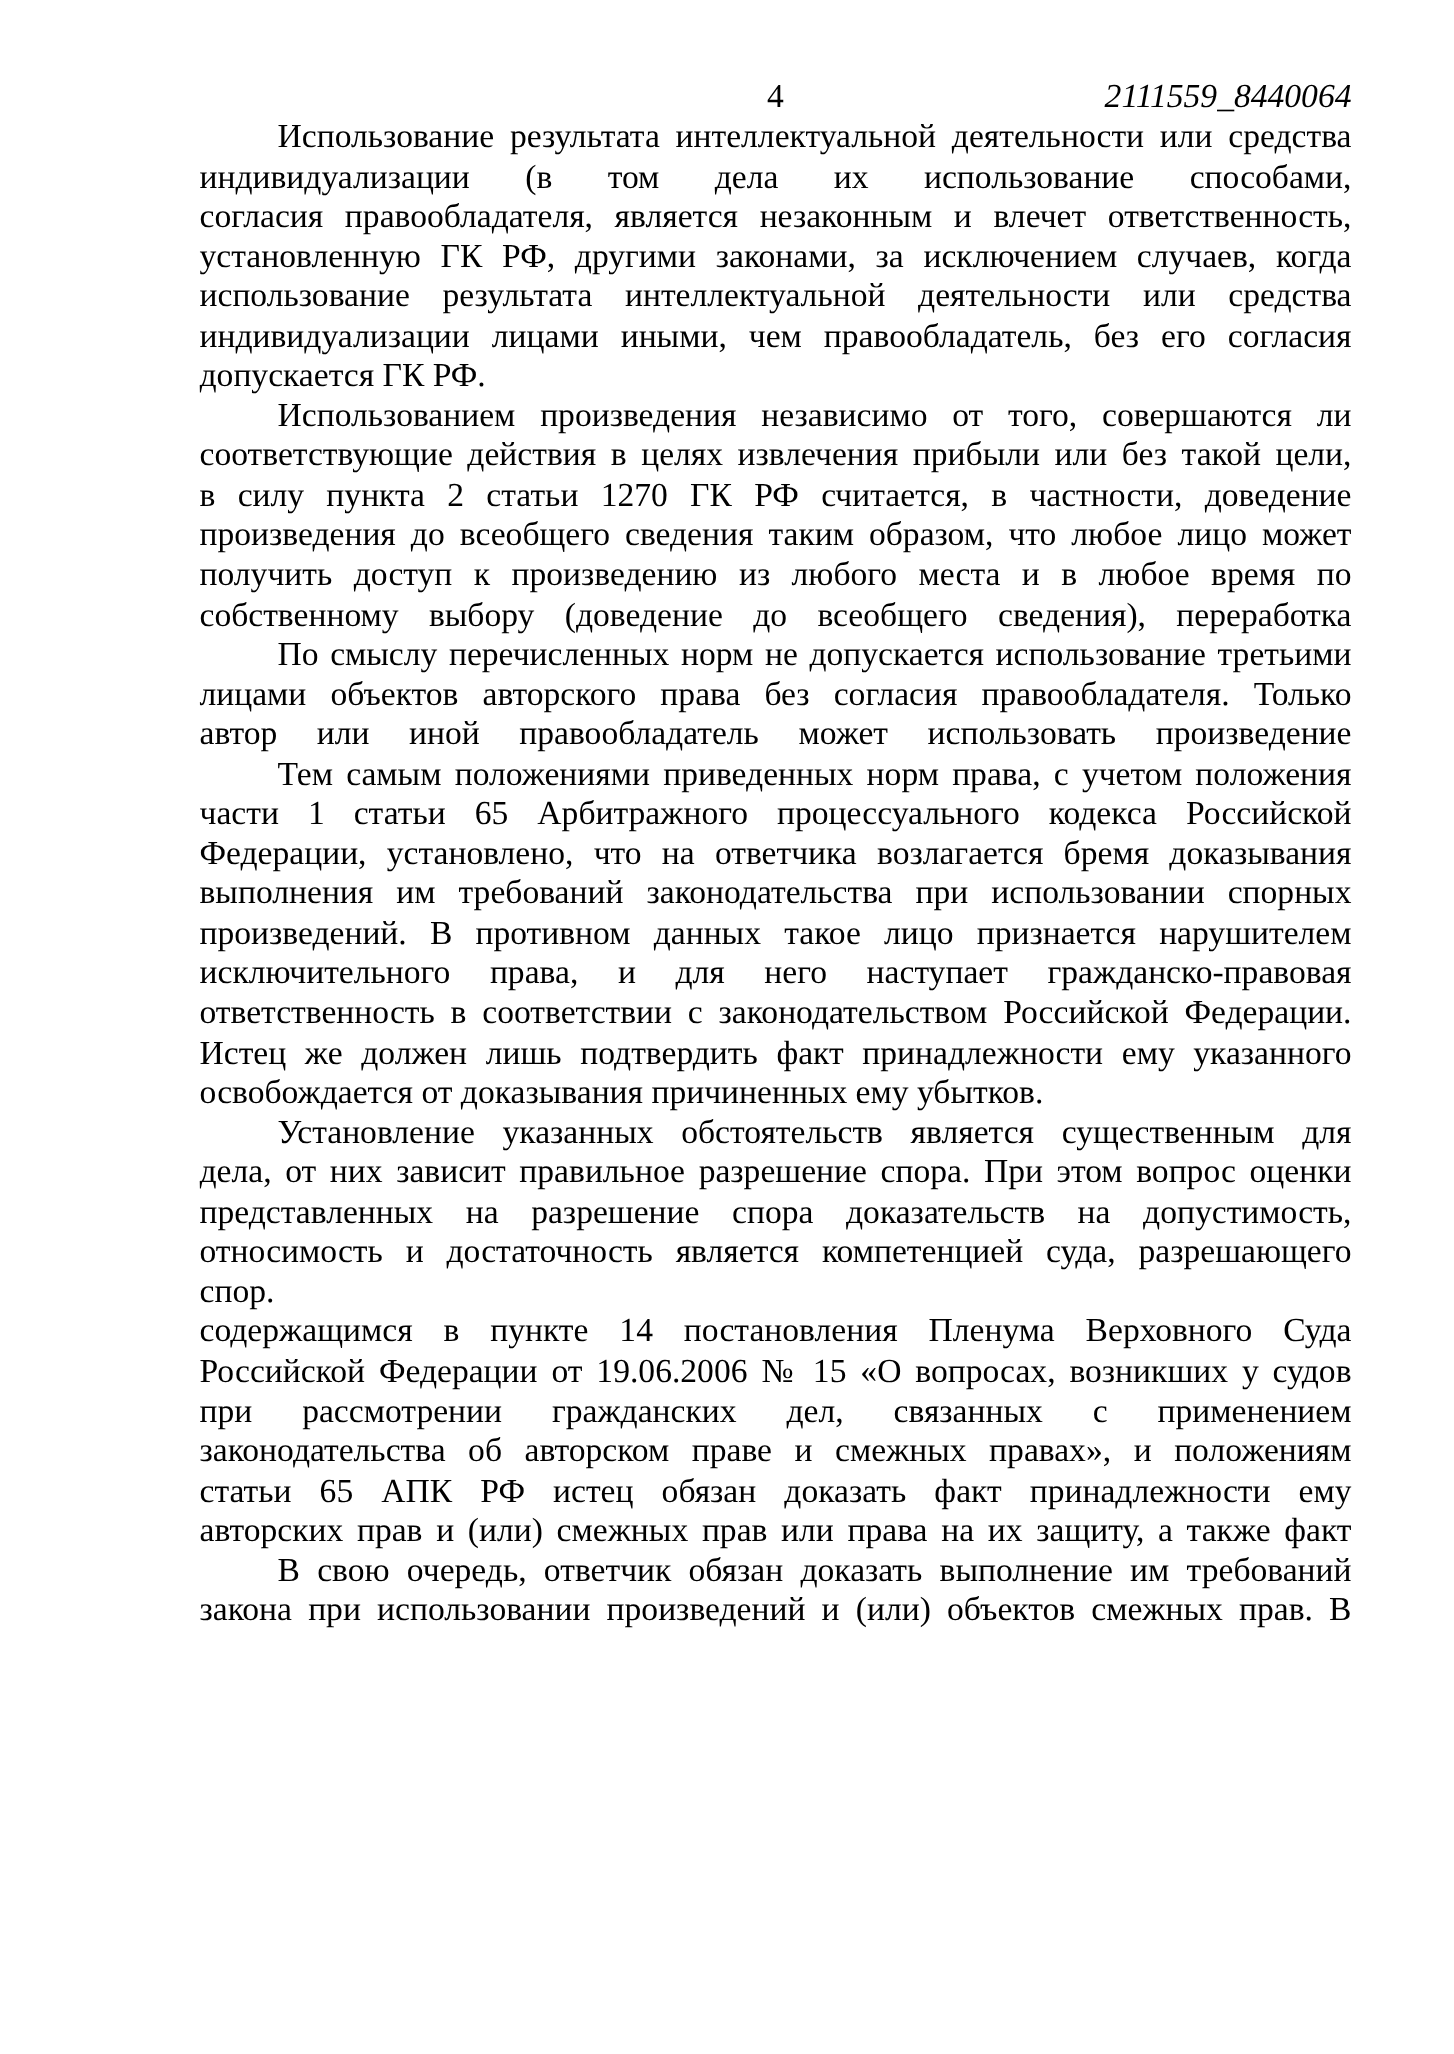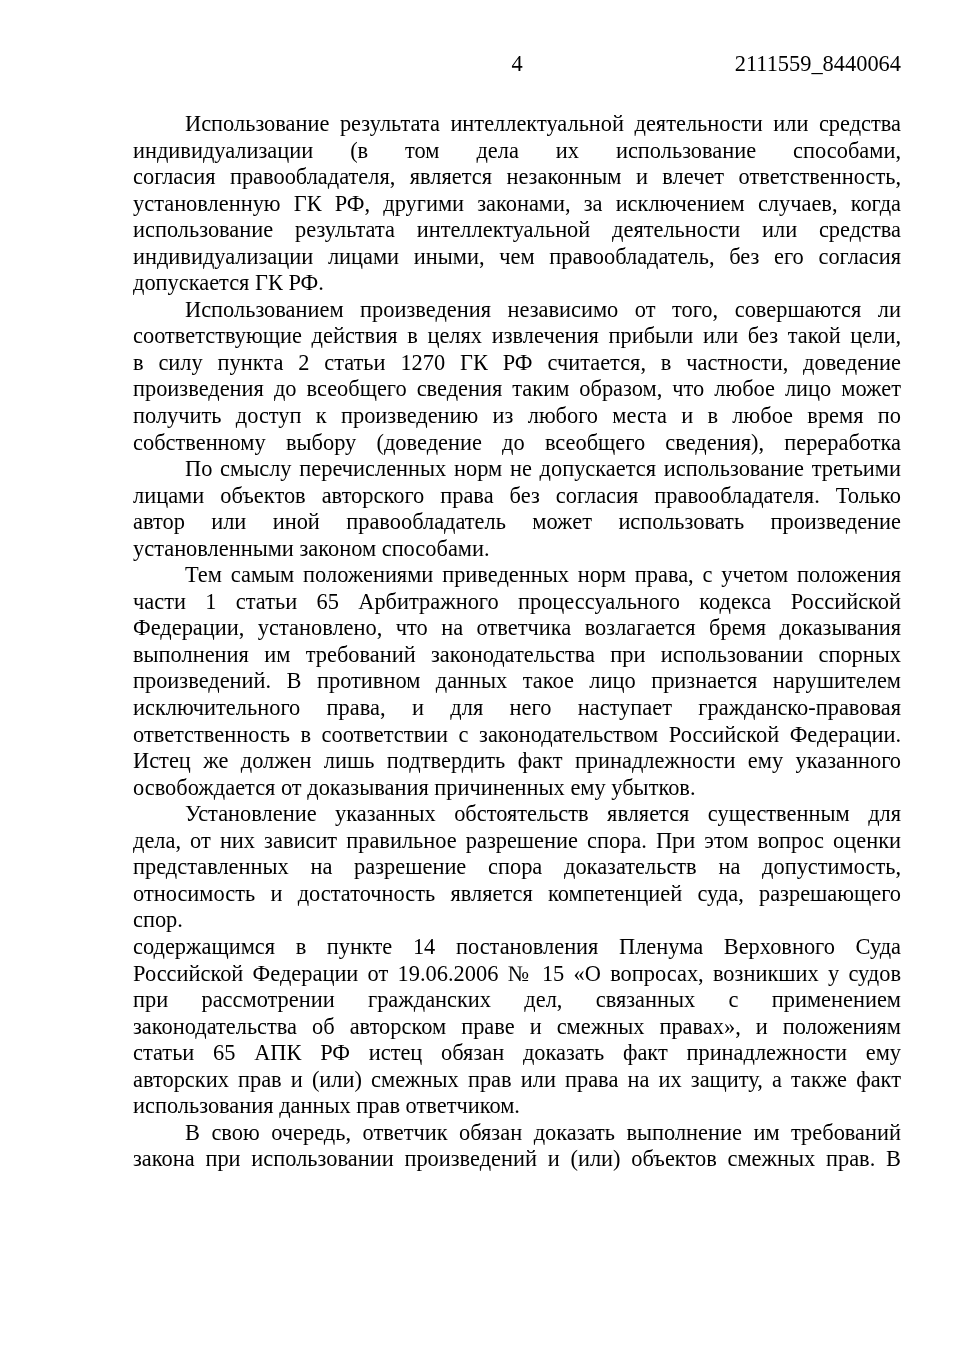--- a/index.html
+++ b/index.html
@@ -32,23 +32,23 @@
     left: 0;
     top: 0;
     width: 100%;
     text-align: center;
   }
   .document-id {
     position: absolute;
     right: 0;
     top: 0;
     text-align: right;
+    font-style: italic;
   }
   .doc-body {
-    margin-top: 33px;
     font-size: 22.4px;
     line-height: 26.55px;
   }
   .para {
     margin: 0;
     padding: 0;
   }
   .line {
     text-align: justify;
     text-align-last: justify;
@@ -86,21 +86,20 @@
         <div class="line">соответствующие действия в целях извлечения прибыли или без такой цели,</div>
         <div class="line">в силу пункта 2 статьи 1270 ГК РФ считается, в частности, доведение</div>
         <div class="line">произведения до всеобщего сведения таким образом, что любое лицо может</div>
         <div class="line">получить доступ к произведению из любого места и в любое время по</div>
         <div class="line">собственному выбору (доведение до всеобщего сведения), переработка</div>
       </div>
       <div class="para">
         <div class="line first">По смыслу перечисленных норм не допускается использование третьими</div>
         <div class="line">лицами объектов авторского права без согласия правообладателя. Только</div>
         <div class="line">автор или иной правообладатель может использовать произведение</div>
-        <div class="line last">установленными законом способами.</div>
       </div>
       <div class="para">
         <div class="line first">Тем самым положениями приведенных норм права, с учетом положения</div>
         <div class="line">части 1 статьи 65 Арбитражного процессуального кодекса Российской</div>
         <div class="line">Федерации, установлено, что на ответчика возлагается бремя доказывания</div>
         <div class="line">выполнения им требований законодательства при использовании спорных</div>
         <div class="line">произведений. В противном данных такое лицо признается нарушителем</div>
         <div class="line">исключительного права, и для него наступает гражданско-правовая</div>
         <div class="line">ответственность в соответствии с законодательством Российской Федерации.</div>
         <div class="line">Истец же должен лишь подтвердить факт принадлежности ему указанного</div>
@@ -113,20 +112,19 @@
         <div class="line">относимость и достаточность является компетенцией суда, разрешающего</div>
         <div class="line last">спор.</div>
       </div>
       <div class="para">
         <div class="line">содержащимся в пункте 14 постановления Пленума Верховного Суда</div>
         <div class="line">Российской Федерации от 19.06.2006 № 15 «О вопросах, возникших у судов</div>
         <div class="line">при рассмотрении гражданских дел, связанных с применением</div>
         <div class="line">законодательства об авторском праве и смежных правах», и положениям</div>
         <div class="line">статьи 65 АПК РФ истец обязан доказать факт принадлежности ему</div>
         <div class="line">авторских прав и (или) смежных прав или права на их защиту, а также факт</div>
-        <div class="line last">использования данных прав ответчиком.</div>
       </div>
       <div class="para">
         <div class="line first">В свою очередь, ответчик обязан доказать выполнение им требований</div>
         <div class="line">закона при использовании произведений и (или) объектов смежных прав. В</div>
       </div>
     </div>
 </div>
 
 </body></html>

